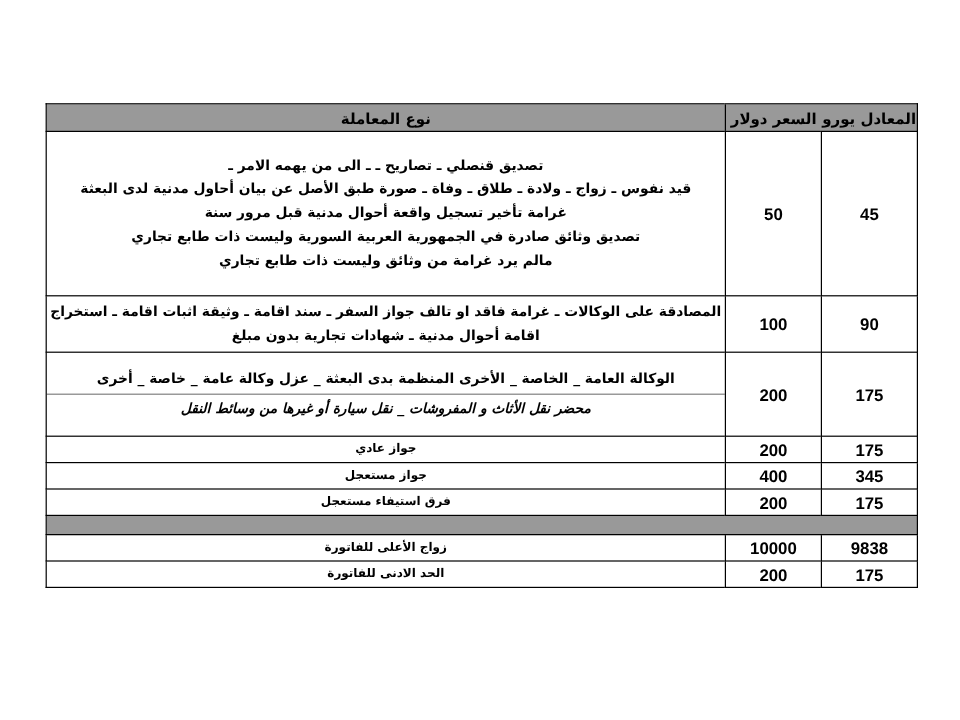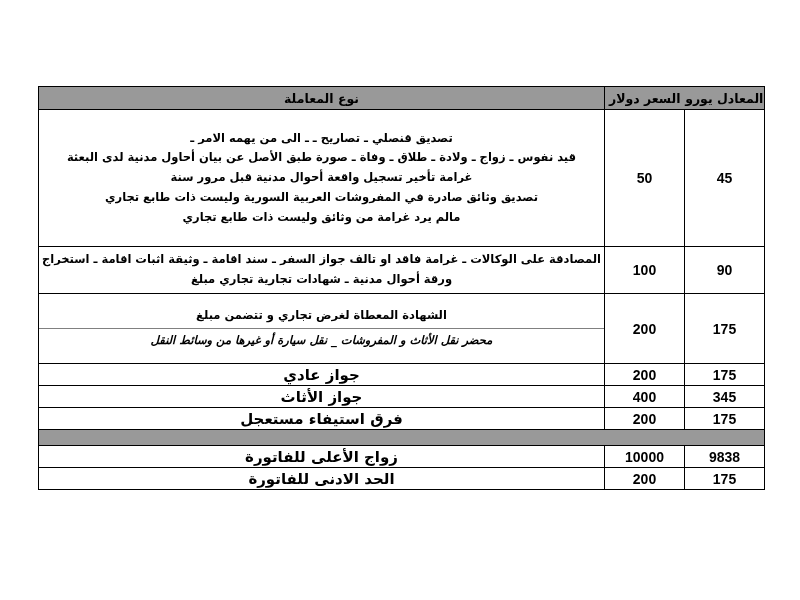--- a/index.html
+++ b/index.html
@@ -103,21 +103,21 @@
     padding: 1px 6px;
     white-space: nowrap;
   }
   .sub-table tr:last-child td {
     border-bottom: 0;
     font-style: italic;
   }
 
   .single-line-cell {
     text-align: center;
-    font-size: 15px;
+    font-size: 10px;
     font-weight: bold;
     height: 21px;
     padding: 1px 6px;
   }
 
   
   .spacer-row td {
     background: #999999;
     height: 15px;
     border: 1px solid #000000;
@@ -149,61 +149,61 @@
 
     <tbody>
 
       <tr class="r1">
         <td class="num-cell">45</td>
         <td class="num-cell">50</td>
         <td class="desc-cell">
           <span class="line">تصديق قنصلي ـ تصاريح ـ ـ الى من يهمه الامر ـ</span>
           <span class="line">قيد نفوس ـ زواج ـ ولادة ـ طلاق ـ وفاة ـ صورة طبق الأصل عن بيان أحاول مدنية لدى البعثة</span>
           <span class="line">غرامة تأخير تسجيل واقعة أحوال مدنية قبل مرور سنة</span>
-          <span class="line">تصديق وثائق صادرة في المفروشات العربية السورية وليست ذات طابع تجاري</span>
+          <span class="line">تصديق وثائق صادرة في الجمهورية العربية السورية وليست ذات طابع تجاري</span>
           <span class="line">مالم يرد غرامة من وثائق وليست ذات طابع تجاري</span>
         </td>
       </tr>
 
       <tr class="r2">
         <td class="num-cell">90</td>
         <td class="num-cell">100</td>
         <td class="desc-cell">
           <span class="line">المصادقة على الوكالات ـ غرامة فاقد او تالف جواز السفر ـ سند اقامة ـ وثيقة اثبات اقامة ـ استخراج</span>
-          <span class="line">ورقة أحوال مدنية ـ شهادات تجارية تجاري مبلغ</span>
+          <span class="line">اقامة أحوال مدنية ـ شهادات تجارية بدون مبلغ</span>
         </td>
       </tr>
 
       <tr class="r3">
         <td class="num-cell">175</td>
         <td class="num-cell">200</td>
         <td class="desc-cell" style="padding:0;">
           <table class="sub-table">
             <tbody>
-            <tr>
-              <td>الشهادة المعطاة لغرض تجاري و تتضمن مبلغ</td>
+                <tr>
+              <td>الوكالة العامة _ الخاصة _ الأخرى المنظمة بدى البعثة _ عزل وكالة عامة _ خاصة _ أخرى</td>
             </tr>
             <tr>
               <td>محضر نقل الأثاث و المفروشات _ نقل سيارة أو غيرها من وسائط النقل</td>
             </tr>
           </tbody>
             </table>
         </td>
       </tr>
 
       <tr>
         <td class="num-cell">175</td>
         <td class="num-cell">200</td>
         <td class="single-line-cell">جواز عادي</td>
       </tr>
 
       <tr>
         <td class="num-cell">345</td>
         <td class="num-cell">400</td>
-        <td class="single-line-cell">جواز الأثاث</td>
+        <td class="single-line-cell">جواز مستعجل</td>
       </tr>
 
       <tr>
         <td class="num-cell">175</td>
         <td class="num-cell">200</td>
         <td class="single-line-cell">فرق استيفاء مستعجل</td>
       </tr>
 
       <tr class="spacer-row">
         <td colspan="3"></td>

